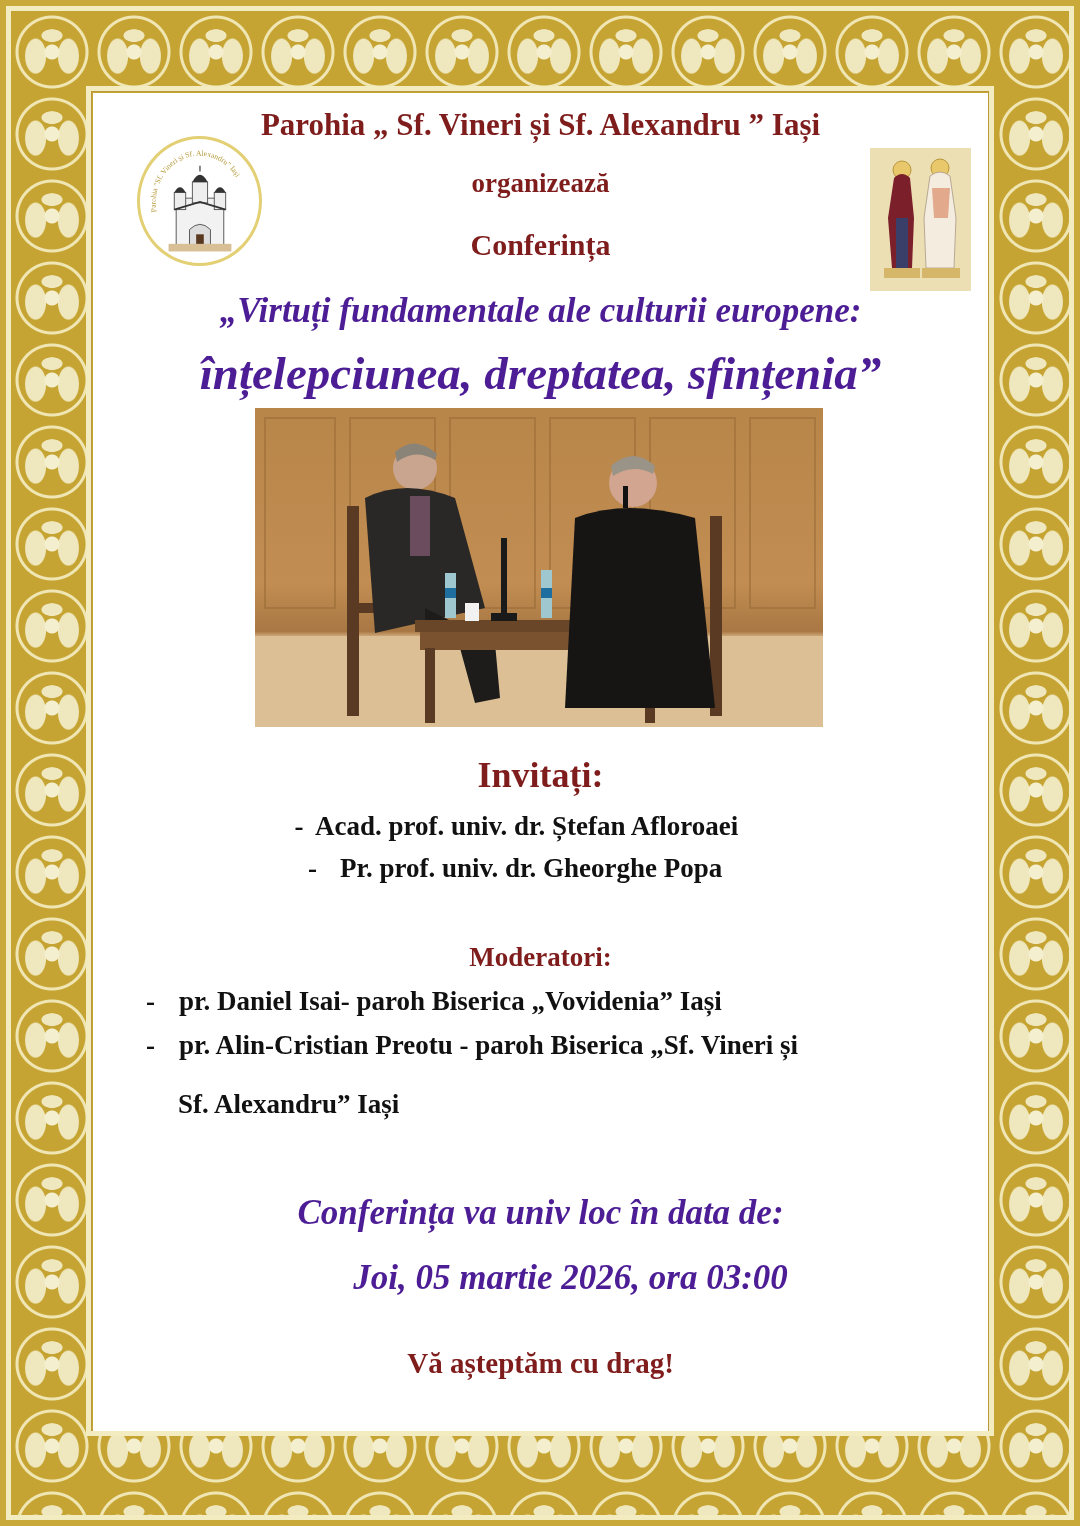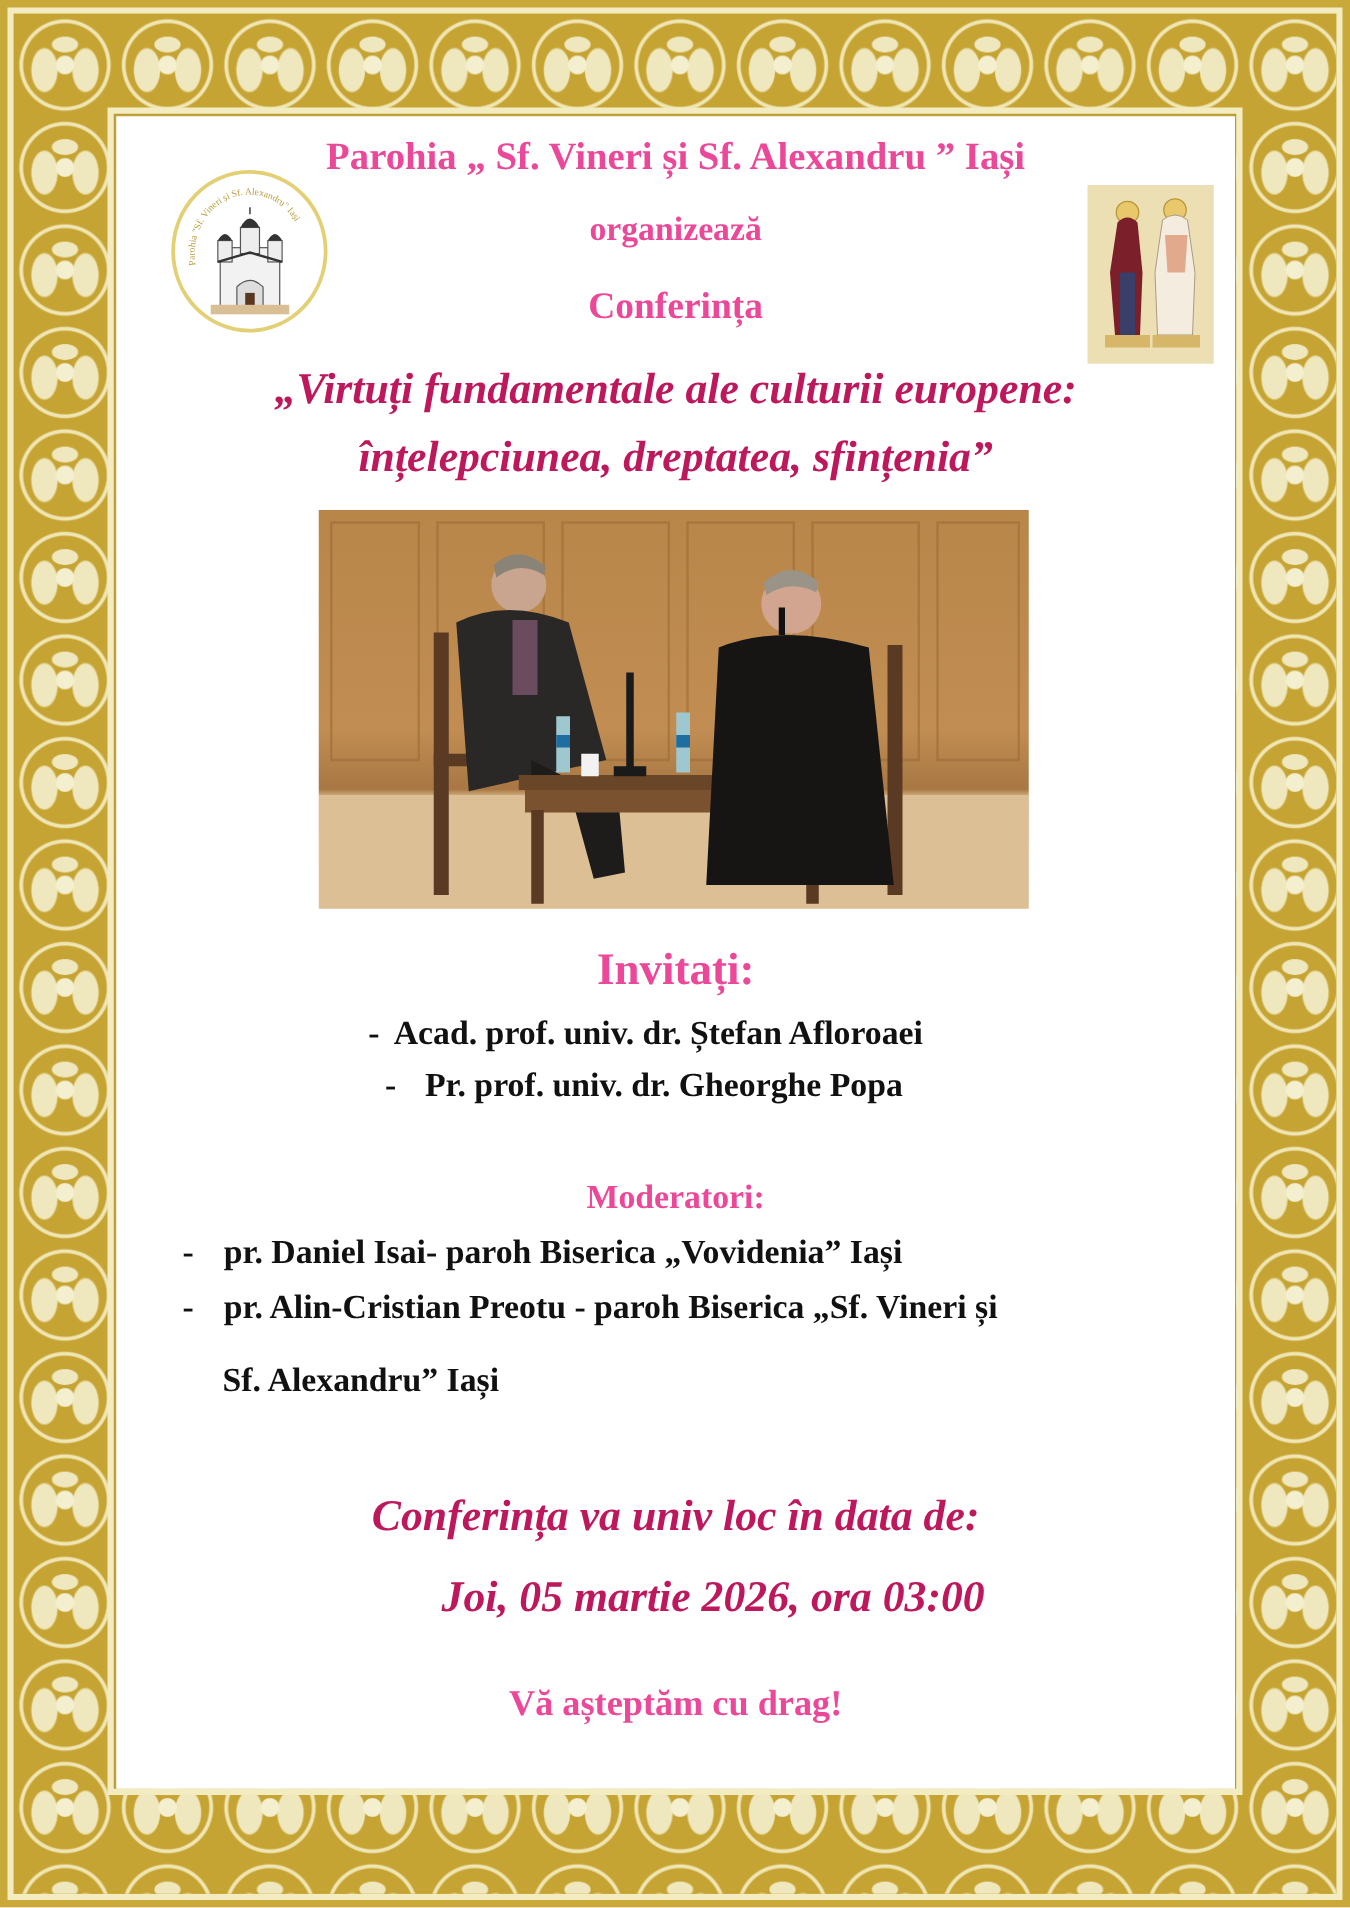--- a/index.html
+++ b/index.html
@@ -33,28 +33,28 @@
   .frame-inner-line {
     position:absolute; left:86px; top:86px; right:86px; bottom:90px;
     border:5px solid #f3ecc0; box-sizing:border-box;
     box-shadow: inset 0 0 0 1px #b99a3a;
   }
   .page {
     position:absolute; left:93px; top:93px; width:895px; height:1338px;
     background:#ffffff;
   }
   .t { position:absolute; left:0; width:100%; text-align:center; white-space:nowrap; }
-  .bold { font-weight:bold; color:#ec4899; }
-  .red { color:#be185d; font-style:italic; font-weight:bold; }
+  .bold { font-weight:bold; color:#7f1d1d; }
+  .red { color:#4c1d95; font-style:italic; font-weight:bold; }
 
   .org-title { top:14px; font-size:31px; }
   .organizes { top:75px; font-size:27px; }
   .conf-word { top:135px; font-size:30px; }
   .conf-title-1 { top:198px; font-size:35px; }
-  .conf-title-2 { top:253px; font-size:35px; }
+  .conf-title-2 { top:253px; font-size:47px; }
 
   .logo {
     position:absolute; left:44px; top:43px; width:125px; height:130px;
     border-radius:50%; border:3px solid #e3cf74; box-sizing:border-box;
     background:#fff; overflow:hidden;
   }
   .logo-arc { position:absolute; left:0; top:0; width:100%; height:100%; }
   .icon-img {
     position:absolute; left:777px; top:55px; width:101px; height:143px;
     background:#ecdfb3;

